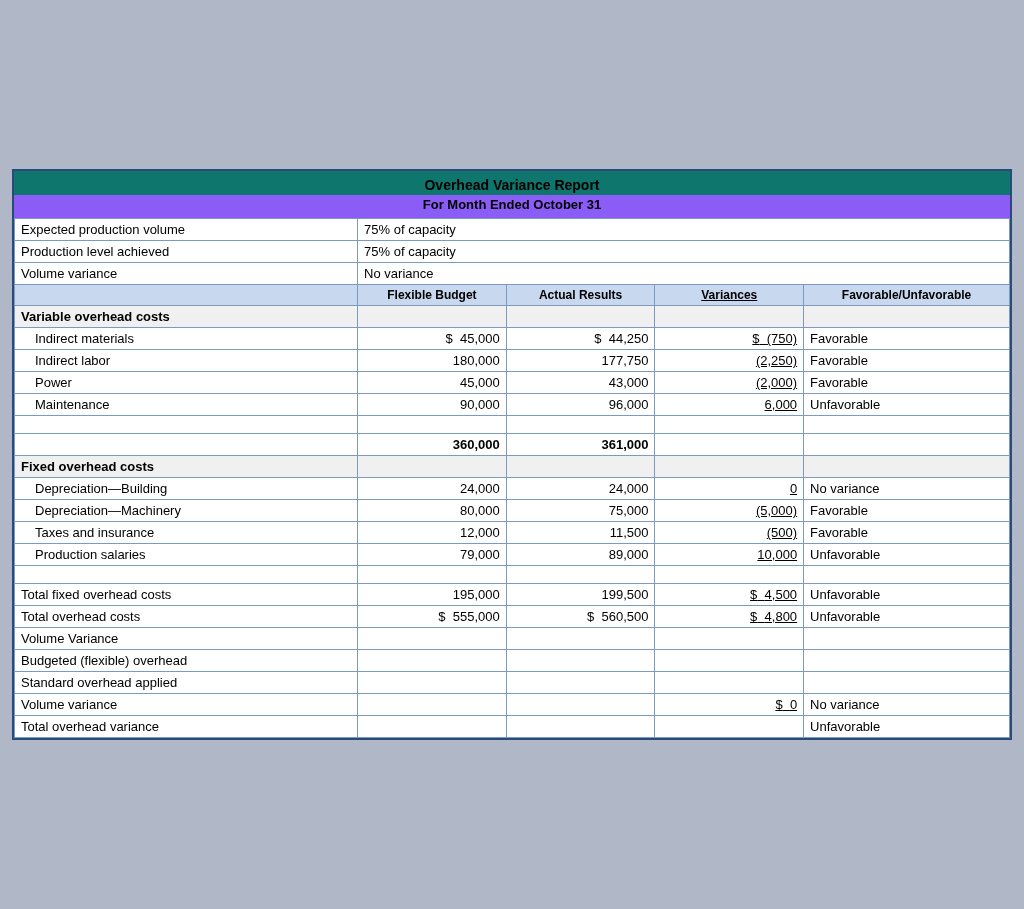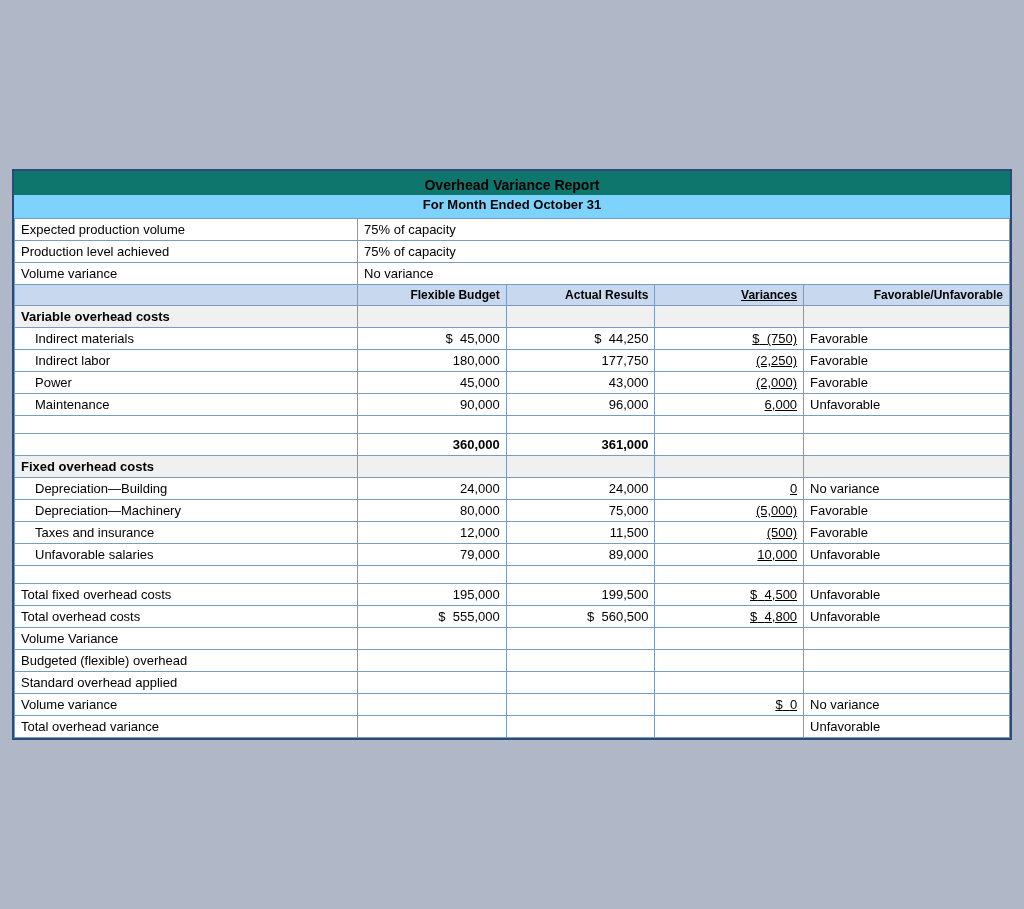--- a/index.html
+++ b/index.html
@@ -22,21 +22,21 @@
       padding: 6px 0 2px;
       font-weight: bold;
       font-size: 14px;
       background: #0f766e;
     }
     .report-subtitle {
       text-align: center;
       padding: 2px 0 6px;
       font-weight: bold;
       font-size: 13px;
-      background: #7dd3fc;
+      background: #8b5cf6;
     }
     table {
       width: 100%;
       border-collapse: collapse;
     }
     td, th {
       border: 1px solid #7a9abf;
       padding: 3px 6px;
       vertical-align: middle;
     }
@@ -80,21 +80,21 @@
     .bold-row td {
       font-weight: bold;
     }
     .empty-row td {
       background: #fff;
       height: 18px;
     }
     .col-headers td {
       background: #c8d8ee;
       font-weight: bold;
-      text-align: right;
+      text-align: center;
       border-color: #7a9abf;
       font-size: 12px;
     }
     .col-headers td.label-col {
       background: #c8d8ee;
     }
     .dotted-top td {
       border-top: 1px dotted #aaa;
     }
   </style>
@@ -216,21 +216,21 @@
 
     <tr class="data-row">
       <td class="label-col indent">Taxes and insurance</td>
       <td class="num-col">12,000</td>
       <td class="num-col">11,500</td>
       <td class="var-col">(500)</td>
       <td class="fav-col">Favorable</td>
     </tr>
 
     <tr class="data-row">
-      <td class="label-col indent">Unfavorable salaries</td>
+      <td class="label-col indent">Production salaries</td>
       <td class="num-col">79,000</td>
       <td class="num-col">89,000</td>
       <td class="var-col">10,000</td>
       <td class="fav-col">Unfavorable</td>
     </tr>
 
     <tr class="empty-row">
       <td class="label-col"></td>
       <td class="num-col"></td>
       <td class="num-col"></td>

